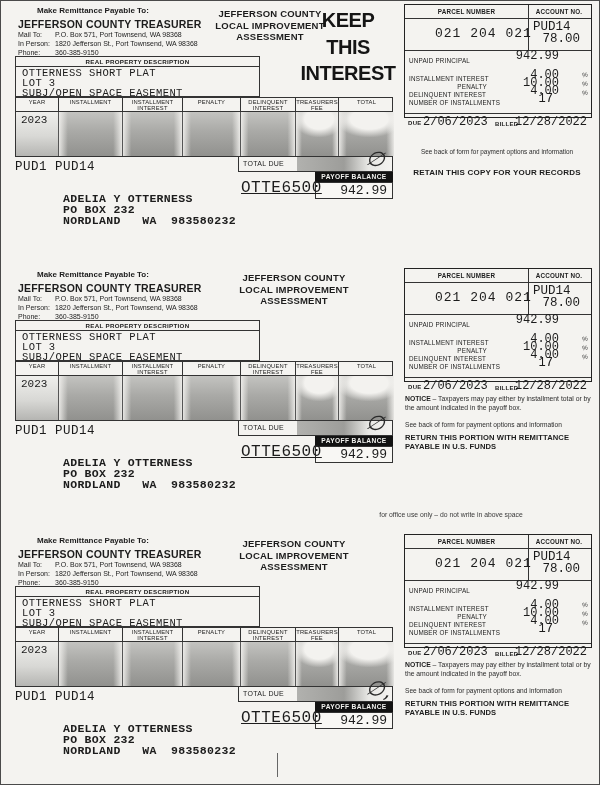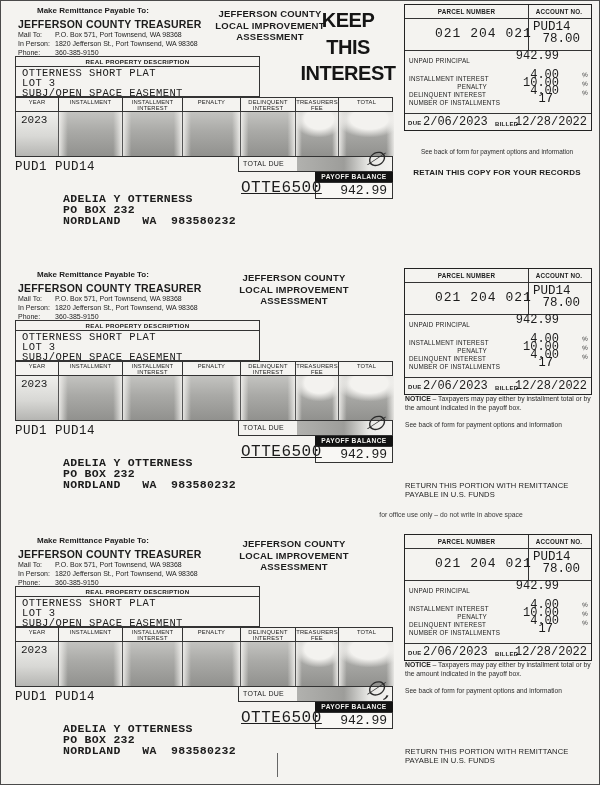--- a/index.html
+++ b/index.html
@@ -23,21 +23,21 @@
   .descbox{left:14px; top:52px; width:245px; height:41px; border:1px solid #333; box-sizing:border-box;}
   .descbox-h{height:9px; border-bottom:1px solid #333; text-align:center; font-size:6.2px; font-weight:bold; line-height:9px; letter-spacing:.3px;}
   .desc-lines{padding:1px 0 0 6px; font-family:"Liberation Mono","DejaVu Sans Mono",monospace; font-size:10.5px; line-height:10px; letter-spacing:.4px; white-space:pre;}
 
   
   .ctitle{top:4px; width:160px; text-align:center; font-weight:bold; font-size:9.5px; line-height:11.5px; letter-spacing:.2px;}
   .ctitle.p1{left:189px}.ctitle.p2{left:213px}
   .keep{left:297px; top:3px; width:100px; text-align:center; font-weight:bold; font-size:20px; line-height:26.5px; letter-spacing:-.5px; color:#151515;}
 
   
-  .pbox{left:403px; top:0; width:188px; height:127px; border:1.5px solid #222; box-sizing:border-box;}
+  .pbox{left:403px; top:0; width:188px; height:114px; border:1.5px solid #222; box-sizing:border-box;}
   .pbox .hline{left:0; right:0; height:1px; background:#333;}
   .h13{top:13px}.h45{top:45px}.h108{top:108px}
   .vdiv{left:123px; top:0; width:1px; height:45px; background:#333;}
   .ph{top:3px; font-size:6.3px; font-weight:bold; text-align:center; letter-spacing:.2px;}
   .ph-parcel{left:0; width:123px;}
   .ph-acct{left:123px; width:62px;}
   .pnum{left:30px; top:21px; font-size:13px; letter-spacing:1px;}
   .pacc-code{left:128px; top:15px; font-size:12.5px;text-align:right;}
   .pacc-amt{left:123px; top:27px; width:52px; text-align:right; font-size:12.5px;}
   .plb{font-size:6.3px; letter-spacing:.2px;}
@@ -82,21 +82,21 @@
   .payoff-val{left:314px; top:178px; width:78px; height:17px; border:1px solid #333; background:#f8f7f4; font-size:13px; text-align:right; padding-right:5px; line-height:16px; box-sizing:border-box;}
   .code{left:240px; top:175px; font-size:16px; letter-spacing:.5px;text-decoration:underline;}
   .addr{left:62px; top:189px; font-size:11.5px; line-height:11px; white-space:pre; letter-spacing:.3px;font-weight:bold;}
 
   
   .seeback-c{left:396px; top:144px; width:200px; text-align:center; font-size:6.4px; color:#2c2c2c;}
   .retain{left:396px; top:164px; width:200px; text-align:center; font-size:8px; font-weight:bold; letter-spacing:.2px;}
   .notice{left:404px; top:127px; width:190px; font-size:6.8px; line-height:8.6px; color:#2c2c2c;}
   .notice b{font-weight:bold; color:#1c1c1c;}
   .seeback-l{left:404px; top:153px; font-size:6.6px; color:#2c2c2c;}
-  .return{left:404px; top:165px; width:190px; font-size:7.6px; font-weight:normal; line-height:9px; letter-spacing:.1px;margin-top:48px;}
+  .return{left:404px; top:165px; width:190px; font-size:7.6px; font-weight:bold; line-height:9px; letter-spacing:.1px;}
 
   .office-note{position:absolute; left:320px; top:510px; width:260px; text-align:center; font-size:6.8px; color:#3a3a3a;}
   .scan-mark{position:absolute; left:276px; top:752px; width:1px; height:24px; background:#666;}
 </style>
 </head>
 <body>
 
 <div class="page">
 
   <section class="coupon" style="top:3px">

